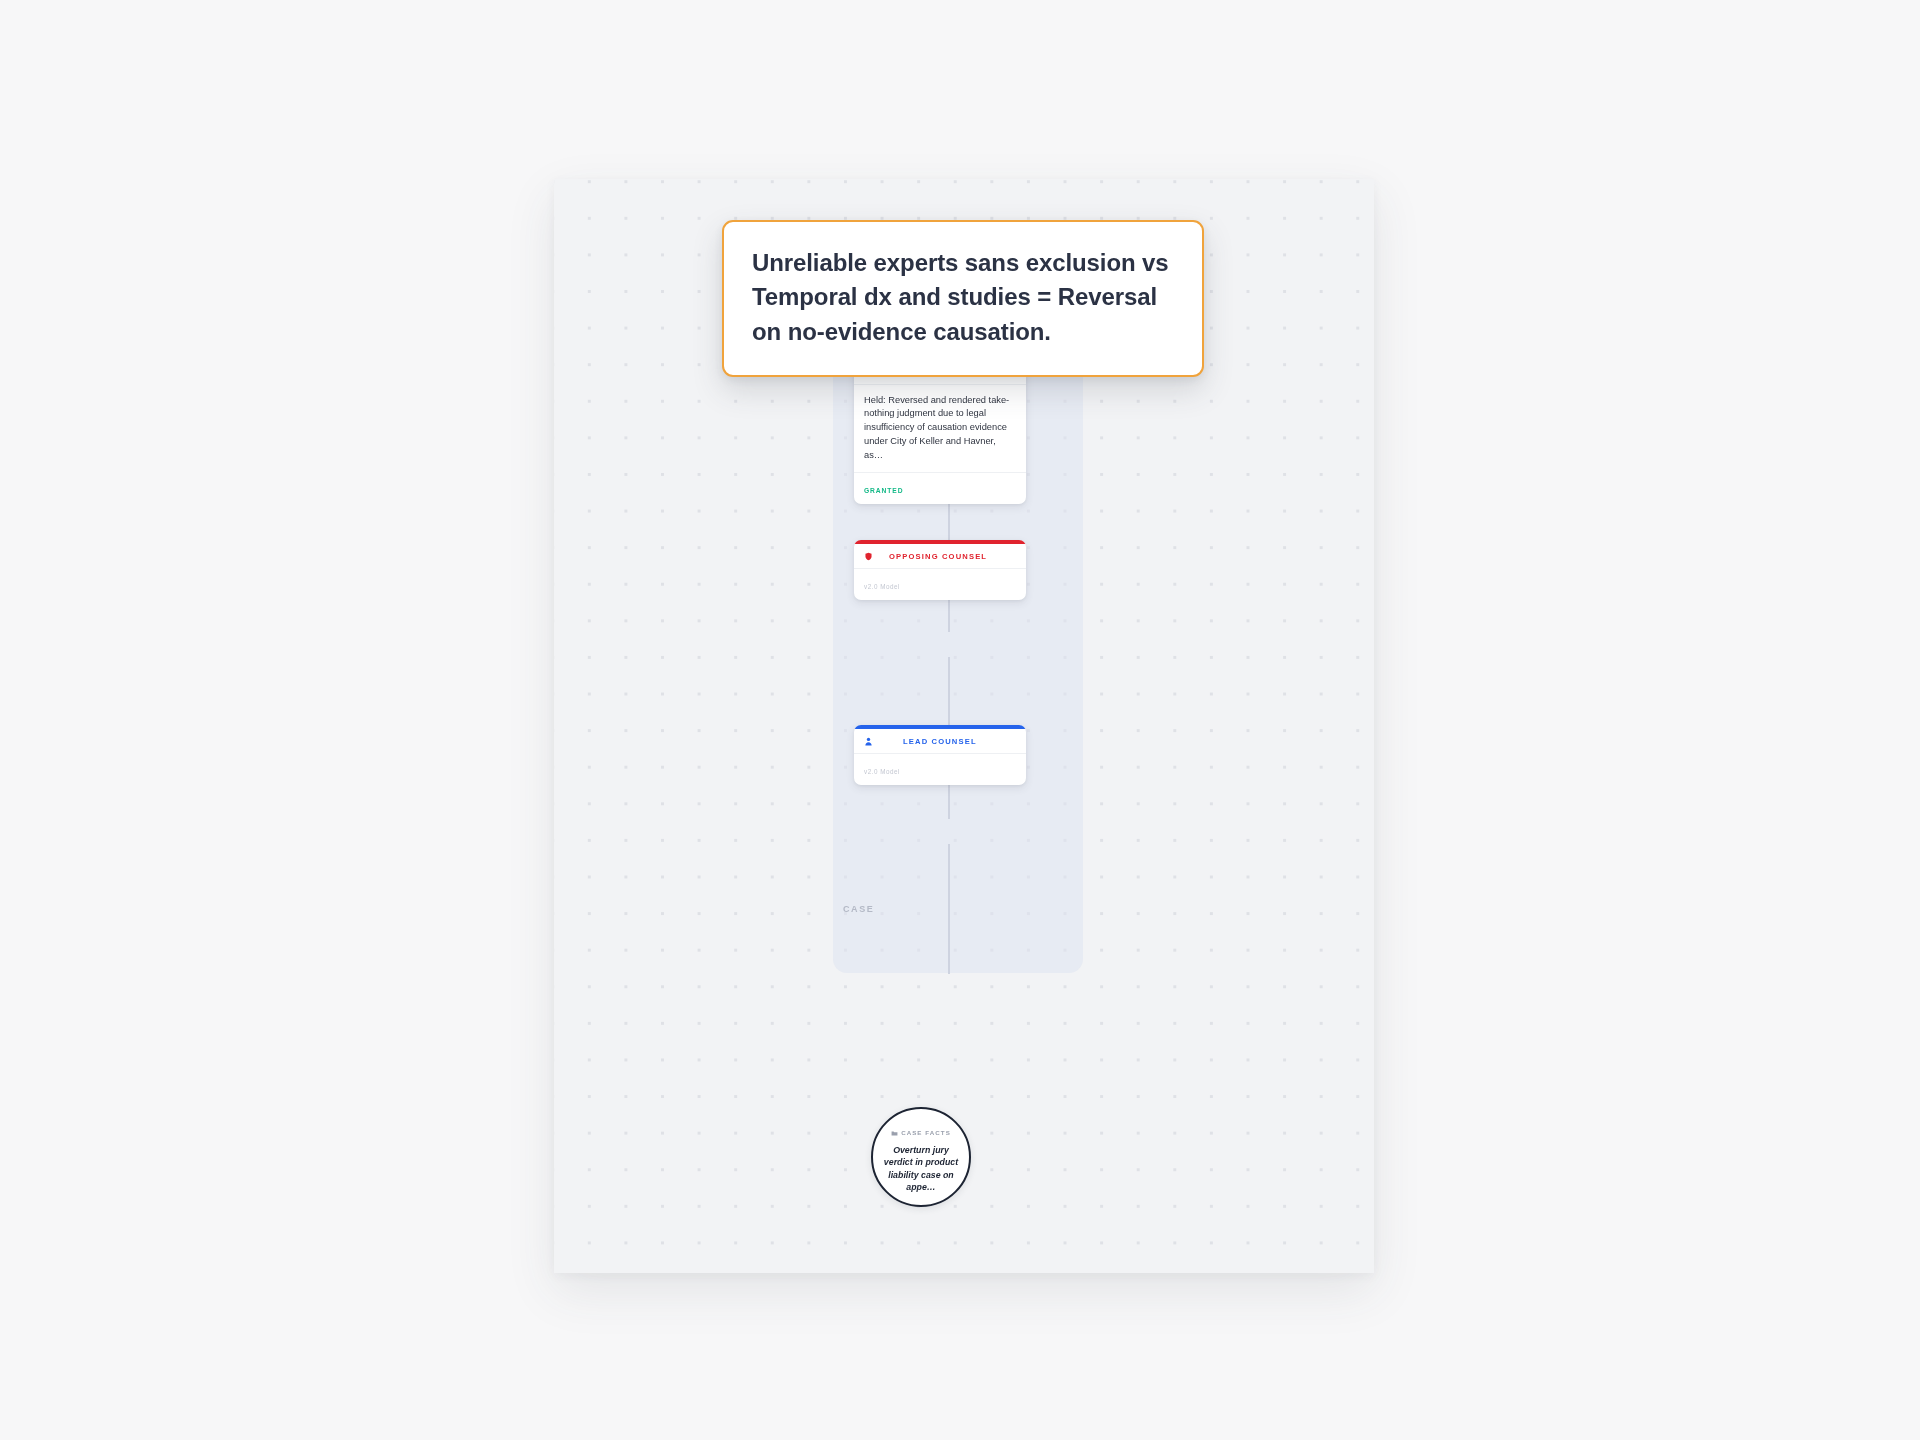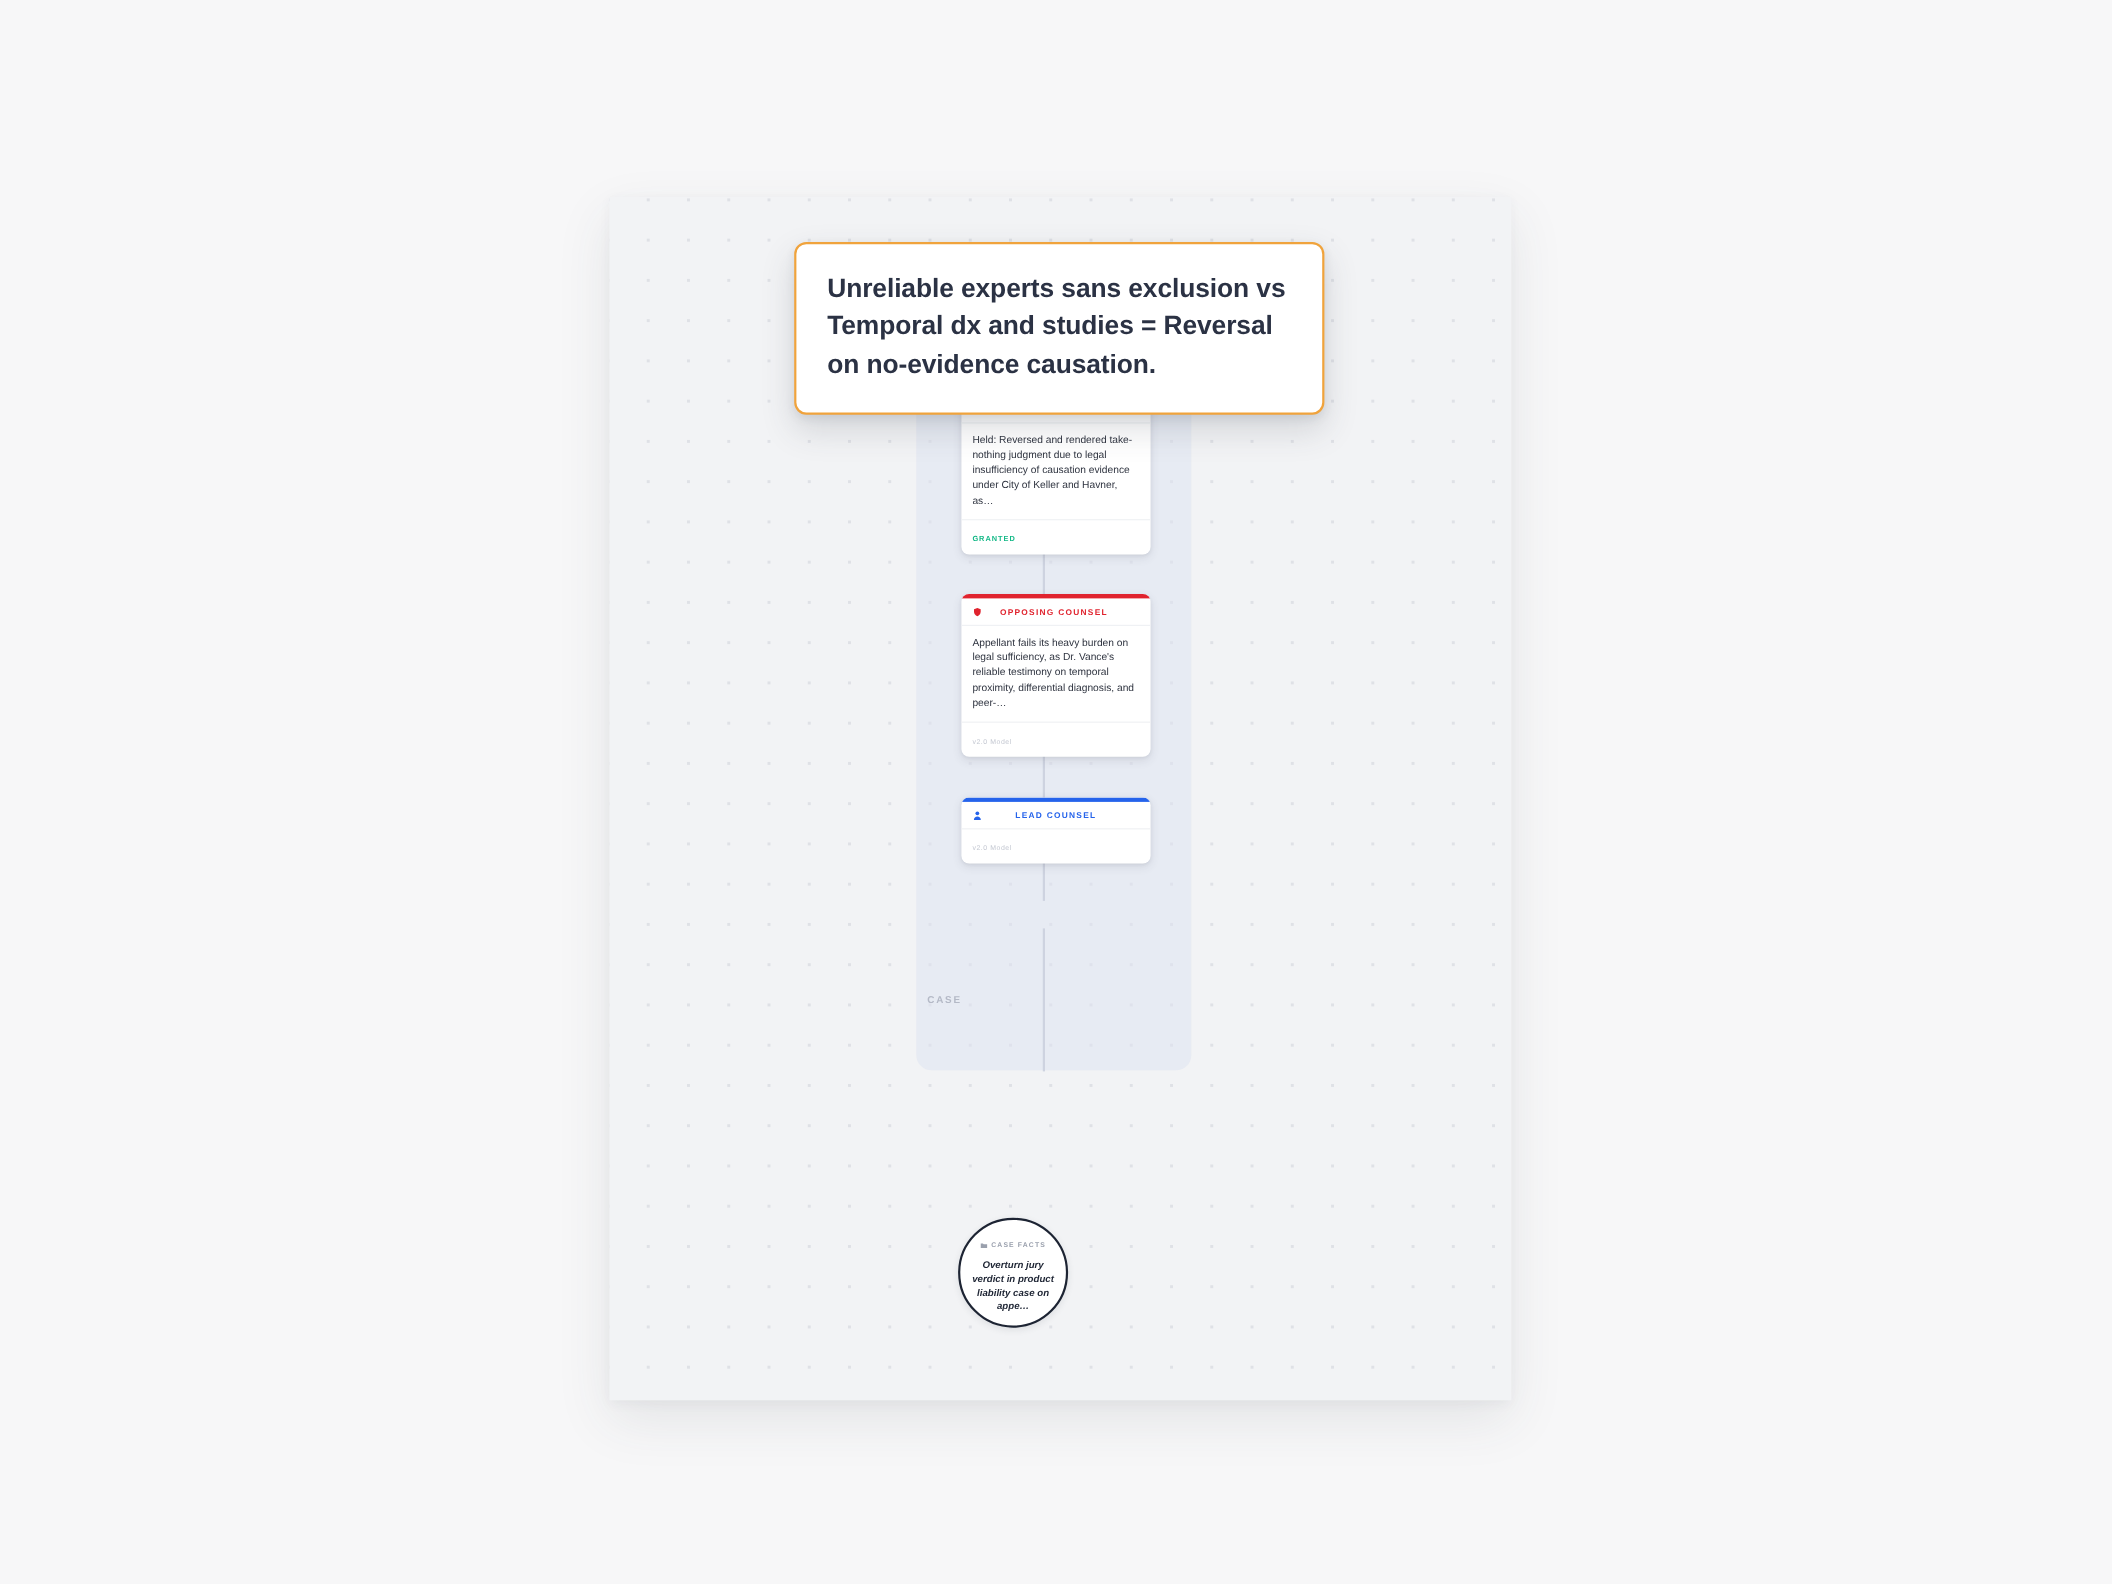--- a/index.html
+++ b/index.html
@@ -58,21 +58,21 @@
     width: 1.5px;
     background: #ced3e0;
   }
   #conn-1 { top: 293px; height: 160px; }
   #conn-2 { top: 478px; height: 162px; }
   #conn-3 { top: 665px; height: 130px; }
 
   
   .card {
     position: absolute;
-    left: 320px;
+    left: 300px;
     width: 172px;
     background: #ffffff;
     border-radius: 7px;
     box-shadow: 0 3px 9px rgba(60,64,80,.11), 0 1px 3px rgba(60,64,80,.07);
     overflow: hidden;
   }
   .card-accent { height: 3.5px; width: 100%; }
 
   .card-head {
     display: flex;
@@ -213,21 +213,20 @@
   <div class="card" style="top:361px;">
     <div class="card-accent" style="background:#e0232e;"></div>
     <div class="card-head">
       <span class="ico">
         <svg width="9" height="9" viewBox="0 0 16 16">
           <path d="M8 1.2l5.4 2.1v4.2c0 3.5-2.3 6.2-5.4 7.3-3.1-1.1-5.4-3.8-5.4-7.3V3.3z" fill="#e0232e"></path>
         </svg>
       </span>
       <span class="card-title" style="color:#e0232e;">OPPOSING COUNSEL</span>
     </div>
-    <div class="card-body">Appellant fails its heavy burden on legal sufficiency, as Dr. Vance's reliable testimony on temporal proximity, differential diagnosis, and peer-…</div>
     <div class="card-foot">
       <span class="meta-text">v2.0 Model</span>
     </div>
   </div>
 
   <div class="card" style="top:546px;">
     <div class="card-accent" style="background:#2563eb;"></div>
     <div class="card-head">
       <span class="ico">
         <svg width="9" height="9" viewBox="0 0 16 16">

